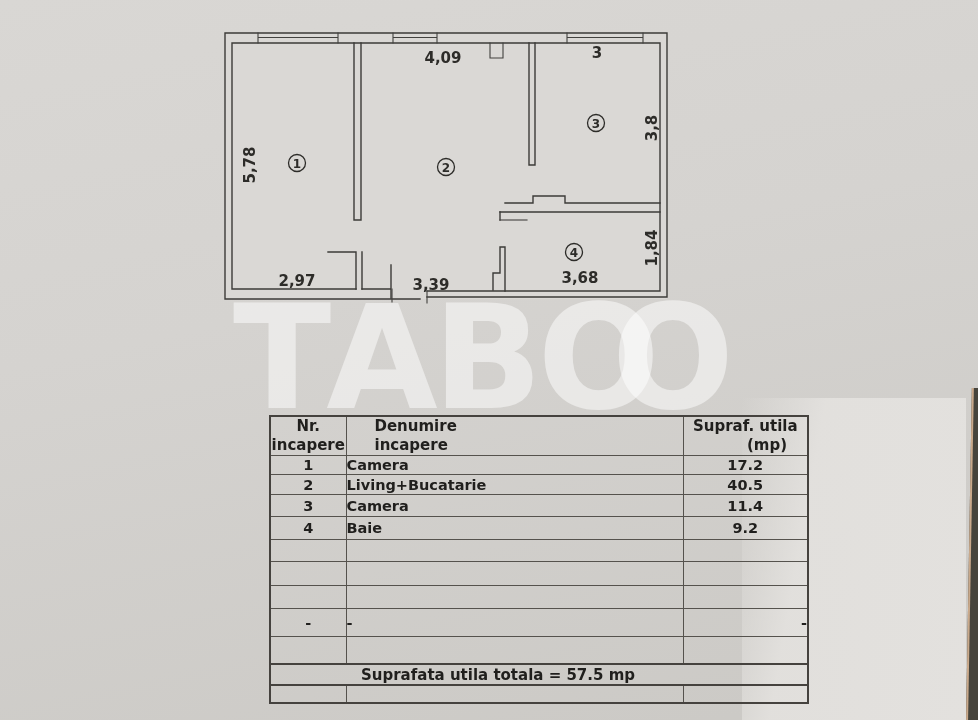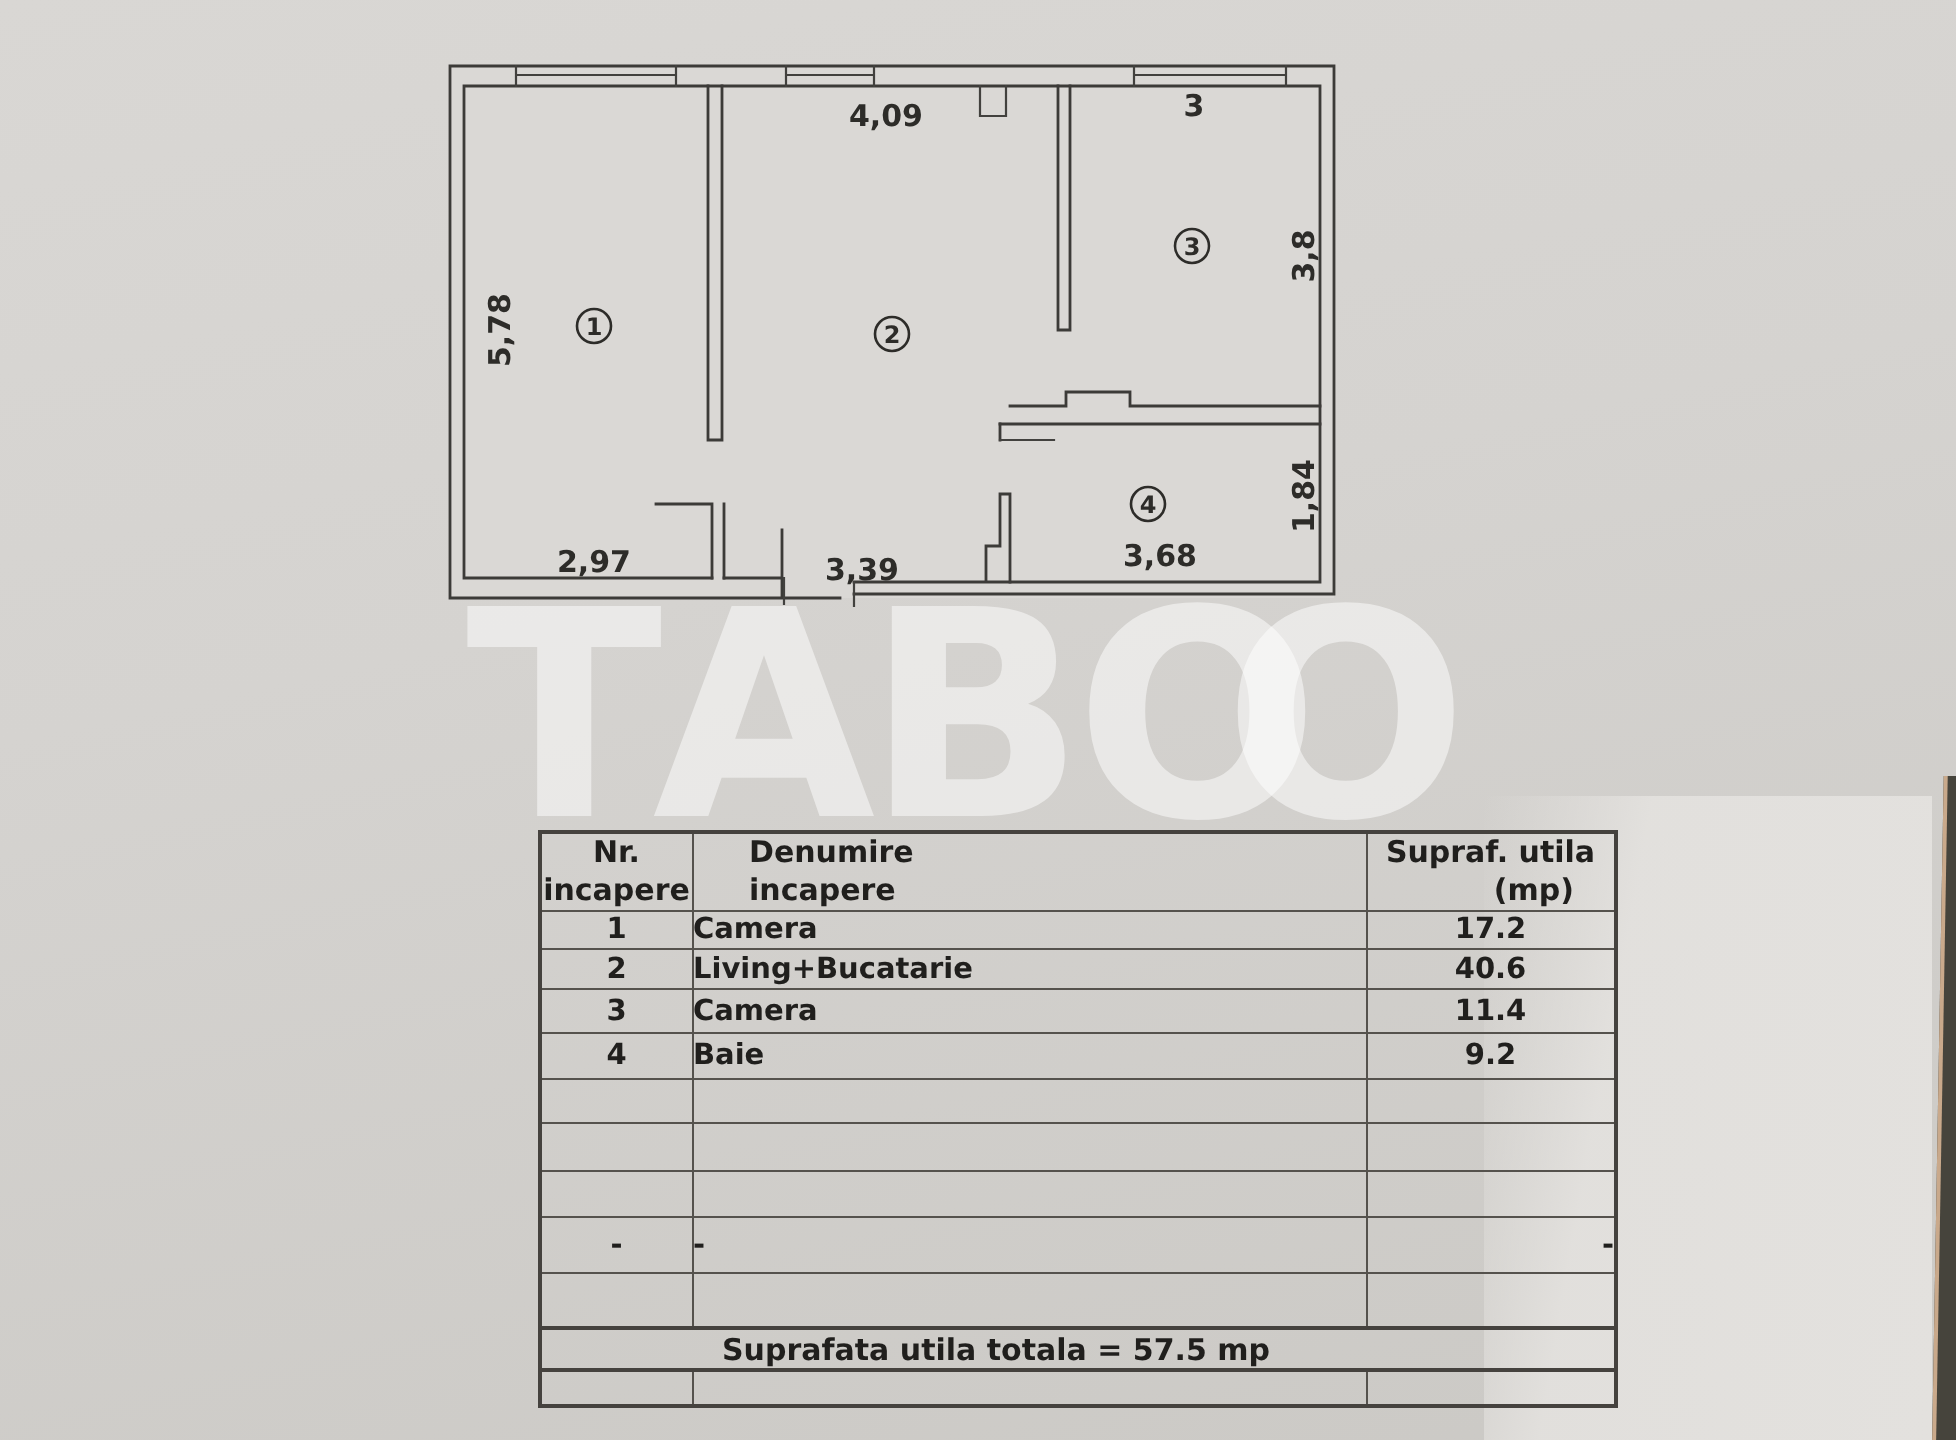--- a/index.html
+++ b/index.html
@@ -131,21 +131,21 @@
         </td>
       </tr>
       <tr class="r20">
         <td class="nr">1</td>
         <td class="nm">Camera</td>
         <td class="ar">17.2</td>
       </tr>
       <tr class="r21">
         <td class="nr">2</td>
         <td class="nm">Living+Bucatarie</td>
-        <td class="ar">40.6</td>
+        <td class="ar">40.5</td>
       </tr>
       <tr class="r23">
         <td class="nr">3</td>
         <td class="nm">Camera</td>
         <td class="ar">11.4</td>
       </tr>
       <tr class="r24">
         <td class="nr">4</td>
         <td class="nm">Baie</td>
         <td class="ar">9.2</td>

